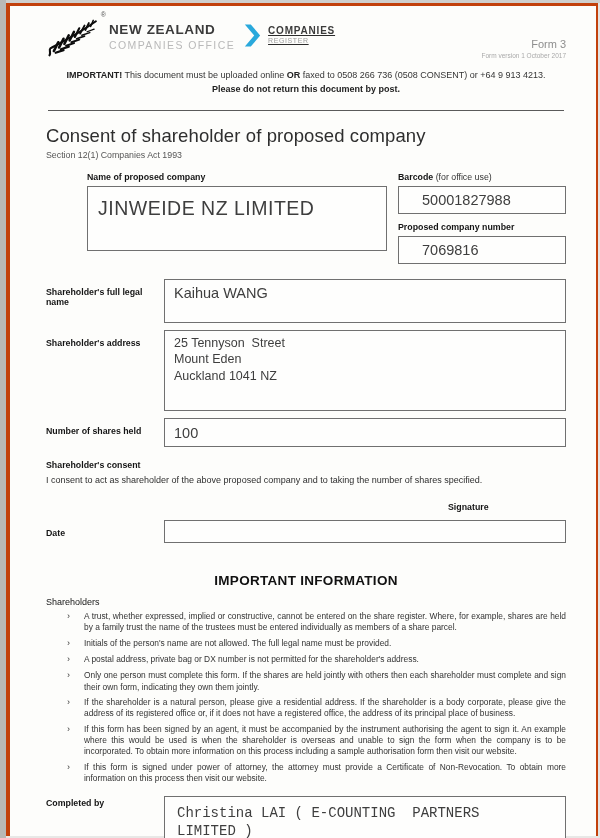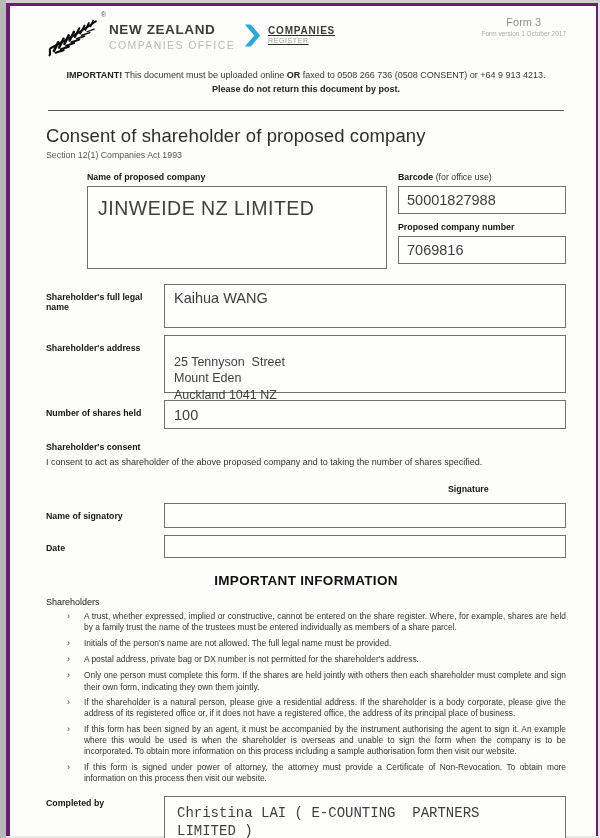--- a/index.html
+++ b/index.html
@@ -1,38 +1,38 @@
 <!DOCTYPE html>
 <html><head>
 <meta charset="utf-8">
 <style>
   * { margin:0; padding:0; box-sizing:border-box; }
   html,body { background:#c9c9c7; }
   .scan {
     width:600px; height:838px; position:relative; overflow:hidden;
-    background:#701a75;
+    background:#c2410c;
     font-family:"Liberation Sans", sans-serif;
     color:#2b2b2b;
     box-shadow: inset 6px 0 0 #b9b9b7, inset 0 3px 0 #cfcfcd, inset -2px 0 0 #e4e4e2, inset 0 -2px 0 #e8e8e6;
   }
   .page { position:absolute; left:10px; top:6px; right:4px; bottom:2px; background:#fdfdfb; padding:8px 30px 0 36px; }
 
   
   .hdr { display:flex; align-items:flex-start; justify-content:space-between; }
   .logo-row { display:flex; align-items:flex-start; }
   .fern-wrap { position:relative; width:56px; height:46px; }
   .reg-mark { position:absolute; right:-4px; top:-3px; font-size:7px; color:#555; }
   .brand { margin-left:7px; margin-top:8px; }
   .brand-1 { font-size:13.5px; font-weight:bold; letter-spacing:0.6px; color:#3b3b3b; }
   .brand-2 { font-size:10.5px; letter-spacing:1.4px; color:#b9b9b9; margin-top:2px; }
   .chev { margin:10px 7px 0 9px; }
   .register { margin-top:11px;text-decoration:underline; }
   .register-1 { font-size:10px; font-weight:bold; letter-spacing:0.8px; color:#3b3b3b; }
   .register-2 { font-size:7px; letter-spacing:0.6px; color:#9d9d9d; margin-top:1px; }
-  .form-meta { text-align:center; margin-top:2px; }
+  .form-meta { text-align:right; margin-top:24px; }
   .form-no { font-size:11px; color:#8e8e8e; }
   .form-ver { font-size:6.5px; color:#a9a9a9; margin-top:2px; }
 
   
   .notice { text-align:center; font-size:9px; line-height:1.55; margin-top:9px; color:#353535; }
   .notice b { color:#222; }
 
   .divider { border:none; border-top:1.4px solid #5a5a5a; margin:13px 2px 0 2px; }
 
   
@@ -40,49 +40,49 @@
   .subtitle { font-size:8.8px; color:#555; margin-top:3px; }
 
   
   .lbl { font-size:8.8px; font-weight:bold; color:#151515; }
   .lbl .note { font-weight:normal; color:#333; }
   .box { border:1px solid #707070; background:#fefefd; }
 
   
   .row1 { display:flex; margin-top:12px; }
   .col-name { flex:1; margin-right:11px;padding-left:41px; }
-  .col-name .box { height:83px; margin-top:4px; padding:10px 10px; }
+  .col-name .box { height:65px; margin-top:4px; padding:10px 10px; }
   .val-company { font-size:19.5px; color:#3e3e3e; letter-spacing:0.5px; }
   .col-codes { width:168px; }
-  .col-codes .box { height:28px; margin-top:4px; padding:5px 8px; }
+  .col-codes .box { height:28px; margin-top:4px; padding:5px 23px; }
   .val-mid { font-size:14.5px; color:#3e3e3e; }
   .col-codes .lbl2 { margin-top:8px; display:block; }
 
   
   .frow { display:flex; margin-top:7px; }
   .frow .lside { width:118px; padding-top:8px; flex:none; }
   .frow .rside { flex:1; }
   .box-name { height:44px; padding:5px 9px; }
   .val-name { font-size:14.5px; color:#3e3e3e; }
-  .box-addr { height:58px; padding:18px 9px; }
+  .box-addr { height:81px; padding:4px 9px; }
   .addr-line { font-size:12.5px; color:#3e3e3e; line-height:1.32; white-space:pre-wrap; }
   .box-shares { height:29px; padding:6px 9px; }
 
   .consent-blk { margin-top:13px; }
   .consent-text { font-size:9px; color:#2f2f2f; margin-top:5px; }
 
   .sig-row { margin-top:17px; align-items:flex-end;flex-direction:column; }
   .sig-row .lside { padding-top:0; }
   .sig-line { border-bottom:1.6px dotted #3f3f3f; height:12px; }
   .box-signatory { height:25px; }
   .box-date { height:23px; }
   .tight { margin-top:8px; }
 
   
-  .imp-title { text-align:center; font-size:13.5px; font-weight:bold; color:#111; margin-top:15px; letter-spacing:0.3px; }
+  .imp-title { text-align:center; font-size:13.5px; font-weight:bold; color:#111; margin-top:30px; letter-spacing:0.3px; }
   .imp-sub { font-size:9px; font-weight:normal; color:#151515; margin-top:9px; }
   .bullets { margin-top:4px; }
   .bullet { display:flex; margin-top:4.5px; }
   .bullet .mark { width:17px; margin-left:21px; flex:none; font-size:9px; color:#333; line-height:1.3; }
   .bullet .btxt { flex:1; font-size:8.4px; line-height:1.32; color:#333; text-align:justify; }
 
   
   .completed { margin-top:12px; }
   .box-completed { width:389px; height:81px; padding:7px 12px; }
   .comp-line { font-size:14px; color:#3e3e3e; line-height:1.33; white-space:pre-wrap;font-family:Liberation Mono, monospace; }
@@ -193,26 +193,20 @@
     <div class="consent-blk">
       <div class="lbl">Shareholder's consent</div>
       <div class="consent-text">I consent to act as shareholder of the above proposed company and to taking the number of shares specified.</div>
     </div>
 
     <div class="frow sig-row">
       <div class="lside lbl">Signature</div>
       <div class="rside sig-line"></div>
     </div>
 
-    <div class="frow tight">
-      <div class="lside lbl">Name of signatory</div>
-      <div class="rside box box-signatory">
-        <div class="val-name"></div>
-      </div>
-    </div>
 
     <div class="frow">
       <div class="lside lbl">Date</div>
       <div class="rside box box-date">
         <div class="val-name"></div>
       </div>
     </div>
 
     <div class="imp-title">IMPORTANT INFORMATION</div>
     <div class="imp-sub">Shareholders</div>

